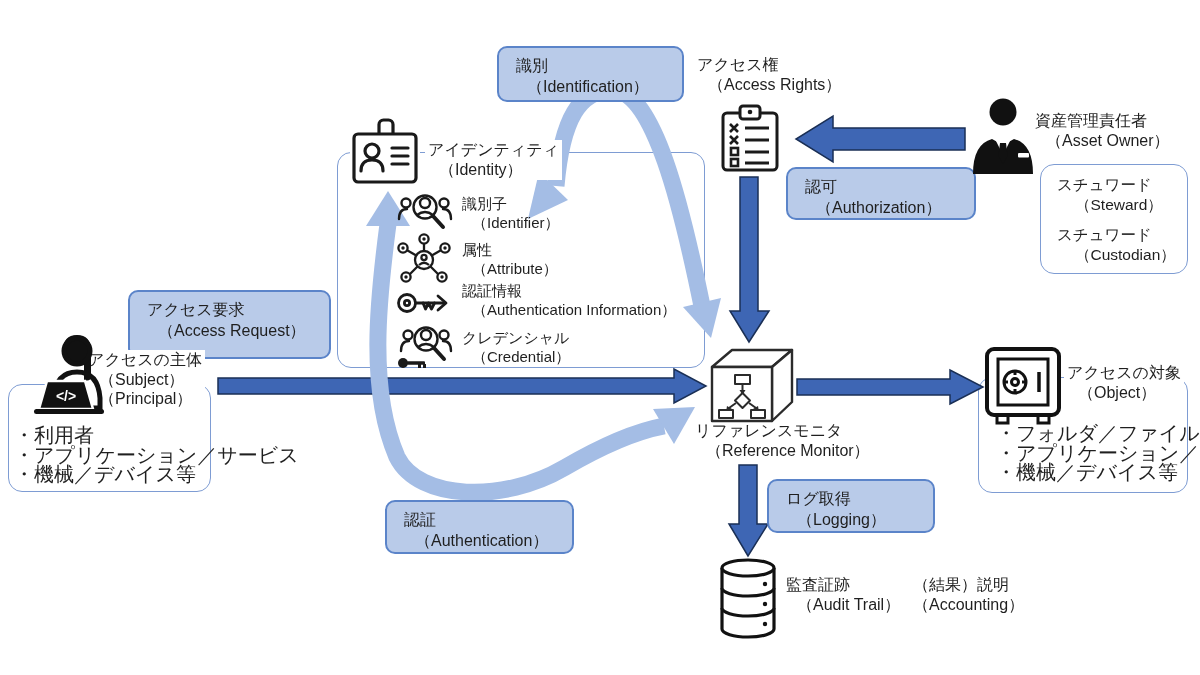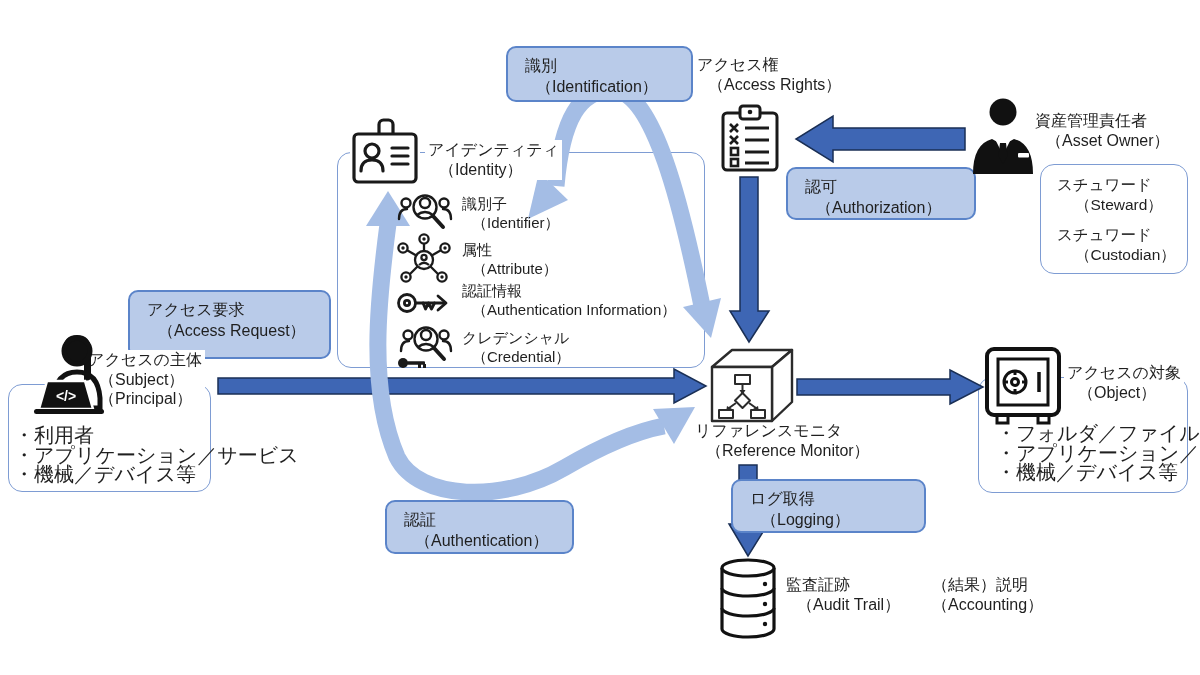--- a/index.html
+++ b/index.html
@@ -64,37 +64,37 @@
       <polygon points="528,219 568,200 539,172" fill="#A4BDE5"></polygon>
       <polygon points="711,338 721,298 683,307" fill="#A4BDE5"></polygon>
     </g>
     <g>
       <path d="M388,224 C378,300 368,390 397,457 C419,501 504,503 564,468 C600,447 632,432 664,426" fill="none" stroke="#A4BDE5" stroke-width="17"></path>
       <polygon points="388,191 366,226 410,226" fill="#A4BDE5"></polygon>
       <polygon points="695,407 674,444 653,409" fill="#A4BDE5"></polygon>
     </g>
   </svg>
 
-  <div class="callout" style="left:497px; top:46px; width:187px; height:56px;margin-left:9px;">
+  <div class="callout" style="left:497px; top:46px; width:187px; height:56px;">
     <span>識別</span>
     <span class="en">（Identification）</span>
   </div>
   <div class="callout" style="left:786px; top:167px; width:190px; height:53px;">
     <span>認可</span>
     <span class="en">（Authorization）</span>
   </div>
   <div class="callout" style="left:128px; top:290px; width:203px; height:69px;">
     <span>アクセス要求</span>
     <span class="en">（Access Request）</span>
   </div>
   <div class="callout" style="left:385px; top:500px; width:189px; height:54px;">
     <span>認証</span>
     <span class="en">（Authentication）</span>
   </div>
-  <div class="callout" style="left:731px; top:479px; width:195px; height:54px;">
+  <div class="callout" style="left:767px; top:479px; width:168px; height:54px;">
     <span>ログ取得</span>
     <span class="en">（Logging）</span>
   </div>
 
   <div class="lbl" style="left:697px; top:55px;">
     <span>アクセス権</span>
     <span class="en">（Access Rights）</span>
   </div>
   <div class="lbl" style="left:1035px; top:111px;">
     <span>資産管理責任者</span>
@@ -114,21 +114,21 @@
     <span class="en">（Reference Monitor）</span>
   </div>
   <div class="lbl bg" style="left:1064px; top:363px;">
     <span>アクセスの対象</span>
     <span class="en">（Object）</span>
   </div>
   <div class="lbl" style="left:786px; top:575px;">
     <span>監査証跡</span>
     <span class="en">（Audit Trail）</span>
   </div>
-  <div class="lbl" style="left:913px; top:575px;margin-left:19px;">
+  <div class="lbl" style="left:913px; top:575px;">
     <span>（結果）説明</span>
     <span class="en" style="margin-left:0;">（Accounting）</span>
   </div>
 
   <div class="icon" style="left:396px; top:192px;">
     <svg width="58" height="44" viewBox="0 0 58 44" fill="none" stroke="#1a1a1a" stroke-width="2.4" stroke-linecap="round">
       <circle cx="10" cy="11" r="4.5"></circle>
         <path d="M3,27 Q3,17 11,17"></path>
       <circle cx="48" cy="11" r="4.5"></circle>
         <path d="M55,27 Q55,17 47,17"></path>

